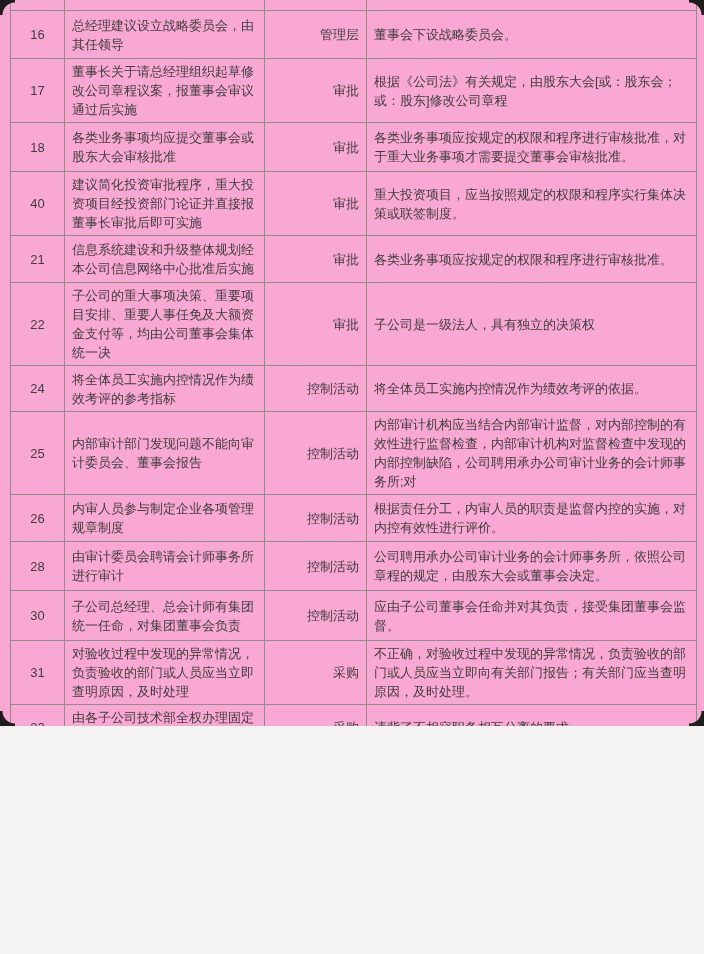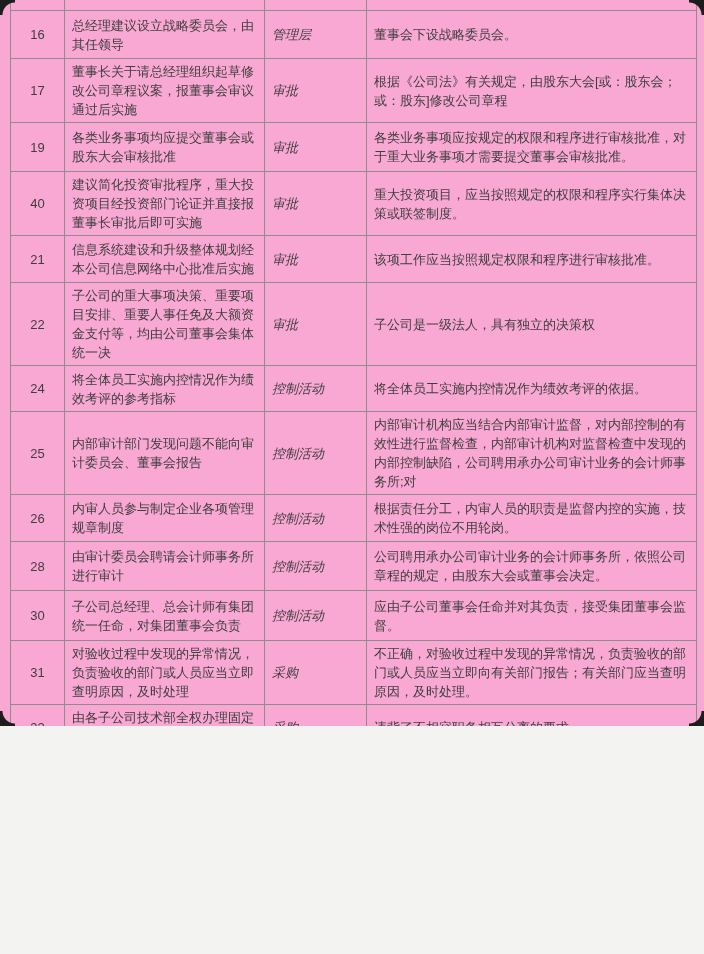--- a/index.html
+++ b/index.html
@@ -21,21 +21,21 @@
     vertical-align:middle;
     color:#3e3e3e;
     font-size:13px;
     line-height:19px;
     padding:3px 7px;
     word-break:break-all;
     overflow:hidden;
   }
   tr.partial-row td{border-top:none;height:10px;padding:0;}
   .c-no{text-align:center;font-size:14px;color:#333;}
-  .c-cat{text-align:left;font-style:italic;}
+  .c-cat{text-align:right;}
   .c-desc{padding-left:9px;}
   .c-note{padding-left:8px;margin-left:24px;}
   
   .mosaic{
     position:absolute;
     filter:blur(1.5px);
     border-radius:2px;
     background-image:
       repeating-linear-gradient(90deg,#e6e6e6 0 9px,#f4f4f4 9px 18px),
       repeating-linear-gradient(0deg,rgba(255,255,255,.55) 0 7px,rgba(214,214,214,.5) 7px 14px);
@@ -74,36 +74,36 @@
         <td class="c-cat">管理层</td>
         <td class="c-note">董事会下设战略委员会。</td>
       </tr>
       <tr style="height:60px">
         <td class="c-no">17</td>
         <td class="c-desc">董事长关于请总经理组织起草修改公司章程议案，报董事会审议通过后实施</td>
         <td class="c-cat">审批</td>
         <td class="c-note">根据《公司法》有关规定，由股东大会[或：股东会；或：股东]修改公司章程</td>
       </tr>
       <tr style="height:49px">
-        <td class="c-no">19</td>
+        <td class="c-no">18</td>
         <td class="c-desc">各类业务事项均应提交董事会或股东大会审核批准</td>
         <td class="c-cat">审批</td>
         <td class="c-note">各类业务事项应按规定的权限和程序进行审核批准，对于重大业务事项才需要提交董事会审核批准。</td>
       </tr>
       <tr style="height:52px">
         <td class="c-no">40</td>
         <td class="c-desc">建议简化投资审批程序，重大投资项目经投资部门论证并直接报董事长审批后即可实施</td>
         <td class="c-cat">审批</td>
         <td class="c-note">重大投资项目，应当按照规定的权限和程序实行集体决策或联签制度。</td>
       </tr>
       <tr style="height:47px">
         <td class="c-no">21</td>
         <td class="c-desc">信息系统建设和升级整体规划经本公司信息网络中心批准后实施</td>
         <td class="c-cat">审批</td>
-        <td class="c-note">该项工作应当按照规定权限和程序进行审核批准。</td>
+        <td class="c-note">各类业务事项应按规定的权限和程序进行审核批准。</td>
       </tr>
       <tr style="height:56px">
         <td class="c-no">22</td>
         <td class="c-desc">子公司的重大事项决策、重要项目安排、重要人事任免及大额资金支付等，均由公司董事会集体统一决</td>
         <td class="c-cat">审批</td>
         <td class="c-note">子公司是一级法人，具有独立的决策权</td>
       </tr>
       <tr style="height:46px">
         <td class="c-no">24</td>
         <td class="c-desc">将全体员工实施内控情况作为绩效考评的参考指标</td>
@@ -113,21 +113,21 @@
       <tr style="height:52px">
         <td class="c-no">25</td>
         <td class="c-desc">内部审计部门发现问题不能向审计委员会、董事会报告</td>
         <td class="c-cat">控制活动</td>
         <td class="c-note">内部审计机构应当结合内部审计监督，对内部控制的有效性进行监督检查，内部审计机构对监督检查中发现的内部控制缺陷，公司聘用承办公司审计业务的会计师事务所;对</td>
       </tr>
       <tr style="height:47px">
         <td class="c-no">26</td>
         <td class="c-desc">内审人员参与制定企业各项管理规章制度</td>
         <td class="c-cat">控制活动</td>
-        <td class="c-note">根据责任分工，内审人员的职责是监督内控的实施，技术性强的岗位不用轮岗。</td>
+        <td class="c-note">根据责任分工，内审人员的职责是监督内控的实施，对内控有效性进行评价。</td>
       </tr>
       <tr style="height:49px">
         <td class="c-no">28</td>
         <td class="c-desc">由审计委员会聘请会计师事务所进行审计</td>
         <td class="c-cat">控制活动</td>
         <td class="c-note">公司聘用承办公司审计业务的会计师事务所，依照公司章程的规定，由股东大会或董事会决定。</td>
       </tr>
       <tr style="height:50px">
         <td class="c-no">30</td>
         <td class="c-desc">子公司总经理、总会计师有集团统一任命，对集团董事会负责</td>

